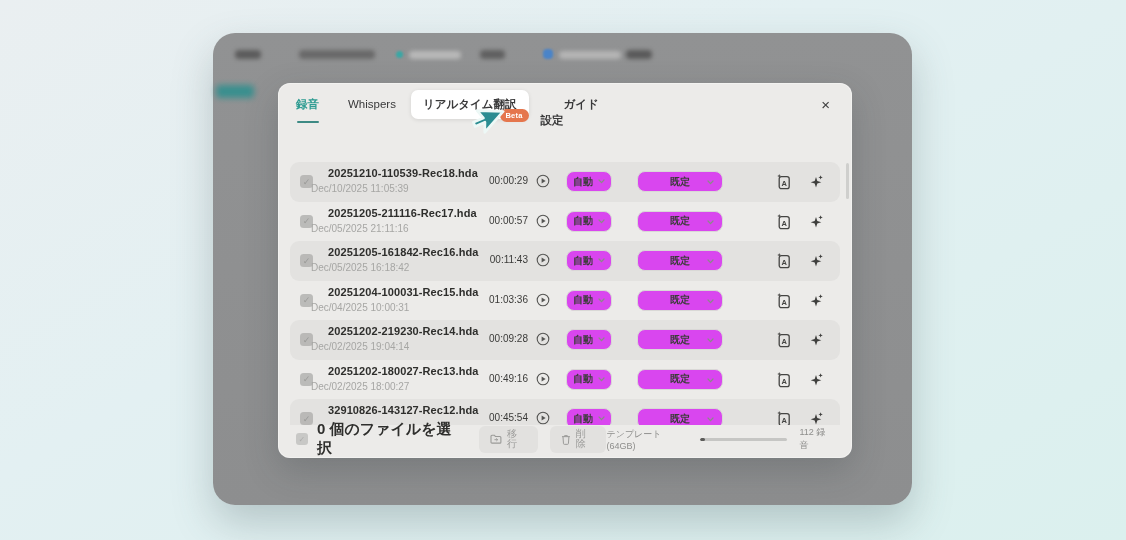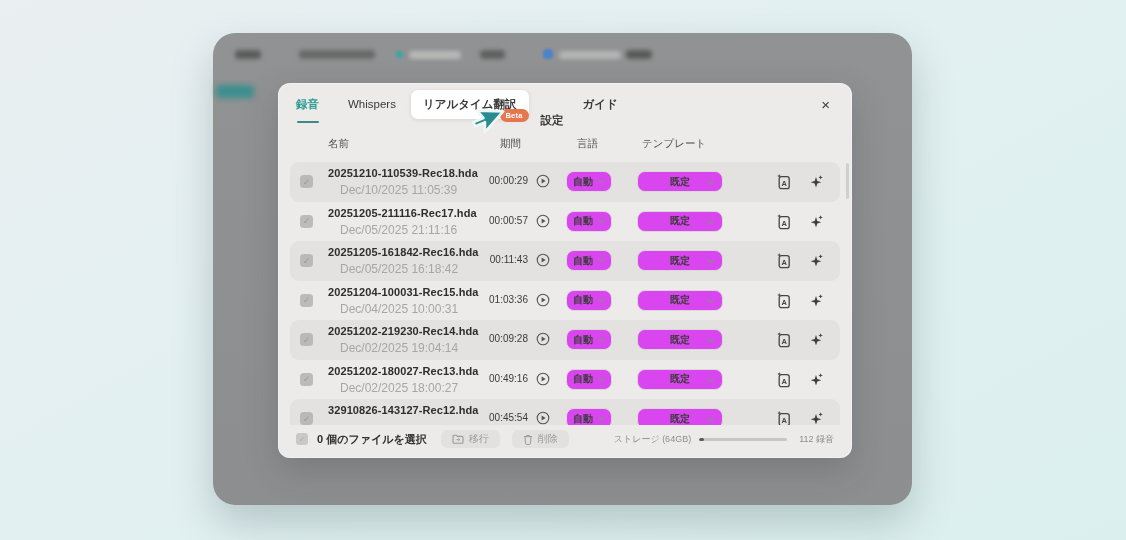--- a/index.html
+++ b/index.html
@@ -23,48 +23,48 @@
     box-shadow:0 12px 34px rgba(40,50,55,.22), 0 0 0 1px rgba(255,255,255,.35) inset;
   }
   .mheader { position:relative; height:42px; display:flex; align-items:center; padding:0 18px; }
   .tab { font-size:11.5px; color:#39393a; font-weight:700; cursor:default; white-space:nowrap; }
   .tab-active { color:#2f9c92; position:relative; }
   .tab-active::after { content:""; position:absolute; left:1px; top:24px; width:22px; height:2.5px; background:#3d8a84; border-radius:2px; }
   .tab-whispers { margin-left:29px; font-weight:400; }
   .tab-realtime { margin-left:15px; background:#ffffff; border-radius:7px; padding:7px 12px; position:relative; box-shadow:0 1px 4px rgba(0,0,0,.10); }
   .beta-badge { position:absolute; top:-7px; right:0px; background:#e5764d; color:#fff; font-size:7.5px; font-weight:700; padding:2px 6px 2.5px; border-radius:7px; letter-spacing:.2px;margin-top:26px; }
   .tab-settings { margin-left:12px;margin-top:32px; }
-  .tab-guide { margin-left:19px; }
+  .tab-guide { }
   .close-btn { margin-left:auto; font-size:15px; color:#3c3c3c; line-height:1; padding:2px 4px; cursor:default; font-weight:400; }
   
   .thead { position:absolute; left:12px; right:12px; top:50px; height:20px; font-size:10.5px; color:#4f4f4d; }
   .thead span { position:absolute; top:4px; }
   .th-name { left:38px; } .th-dur { left:210px; } .th-lang { left:287px; } .th-tmpl { left:352px; }
   
   .rows { position:absolute; left:12px; right:12px; top:76px; height:266px; overflow:hidden; padding-top:3px; }
   .row { position:relative; height:39.5px; border-radius:9px; }
   .row-alt { background:#e3e2e0; }
   .row-cb { position:absolute; left:10px; top:13px; width:13px; height:13px; background:#b0b0ae; border-radius:3.5px; opacity:.8;
             display:flex; align-items:center; justify-content:center; font-size:9px; color:#878785; }
   .fname { position:absolute; left:38px; top:5px; font-size:11px; font-weight:700; color:#2e2e2c; letter-spacing:.1px; }
-  .fdate { position:absolute; left:50px; top:21px; font-size:12px; color:#a6a6a4; }
+  .fdate { position:absolute; left:21px; top:21px; font-size:10px; color:#a6a6a4; }
   .fdur  { position:absolute; left:172px; top:13px; width:66px; text-align:right; font-size:10px; color:#3a3a38; }
   .play  { position:absolute; left:246px; top:12px; line-height:0; }
   .pill { position:absolute; top:9px; height:21px; background:#d946ef; border:1px solid #d9d8d6; border-radius:8px;
           display:flex; align-items:center; justify-content:center; font-size:10px; font-weight:700; color:#3c3c3a; gap:5px; }
   .pill-lang { left:276px; width:46px; }
   .pill-tmpl { left:347px; width:86px; }
   .pill-tmpl .chev { position:absolute; right:8px; top:8px; }
   .icon-btn { position:absolute; top:11px; line-height:0; color:#454543; }
   .btn-doc { left:486px; } .btn-spark { left:519px; }
   .scroll-thumb { position:absolute; right:3px; top:80px; width:3px; height:36px; background:#cfcfcd; border-radius:2px; }
   
   .mfooter { position:absolute; left:0; right:0; bottom:0; height:34px; display:flex; align-items:center; padding:0 18px 4px; }
   .f-cb { width:12px; height:12px; background:#c8c8c6; border-radius:3px; display:flex; align-items:center; justify-content:center; font-size:8px; color:#adadab; }
-  .f-sel { margin-left:9px; font-size:11px; font-weight:700; color:#2f2f2d; }
+  .f-sel { margin-left:9px; font-size:15px; font-weight:700; color:#2f2f2d; }
   .f-btn { margin-left:14px; display:flex; align-items:center; gap:5px; background:#e2e1df; border-radius:6px; padding:3.5px 11px;
            font-size:10px; color:#9a9a98; line-height:1; }
   .f-btn + .f-btn { margin-left:12px; }
   .f-storage { margin-left:auto; font-size:9px; color:#8e8e8c; }
   .f-bar { margin-left:8px; width:88px; height:3px; background:#c6c6c4; border-radius:2px; position:relative; overflow:hidden; }
   .f-bar-fill { position:absolute; left:0; top:0; bottom:0; width:6%; background:#5c5c5a; border-radius:2px; }
   .f-count { margin-left:12px; font-size:9px; color:#8e8e8c; }
   
   .cursor { position:absolute; left:468px; top:103px; width:38px; height:38px; z-index:50; line-height:0; }
   .cursor svg { transform:rotate(92deg); }
@@ -95,26 +95,20 @@
       <span class="tab tab-whispers">Whispers</span>
       <span class="tab tab-realtime">
         <span>リアルタイム翻訳</span>
         <span class="beta-badge">Beta</span>
       </span>
       <span class="tab tab-settings">設定</span>
       <span class="tab tab-guide">ガイド</span>
       <span class="close-btn">×</span>
     </div>
 
-    <div class="thead">
-      <span class="th-name">名前</span>
-      <span class="th-dur">期間</span>
-      <span class="th-lang">言語</span>
-      <span class="th-tmpl">テンプレート</span>
-    </div>
 
     <div class="rows">
 
     <div class="row row-alt">
         <span class="row-cb">✓</span>
         <span class="fname">20251210-110539-Rec18.hda</span>
         <span class="fdate">Dec/10/2025 11:05:39</span>
         <span class="fdur">00:00:29</span>
         <span class="play">
           <svg width="14" height="14" viewBox="0 0 14 14">
@@ -383,21 +377,21 @@
             <path d="M4.5 5.7 h3 M6.4 4.4 l1.4 1.3 l-1.4 1.3" fill="none" stroke="#9a9a98" stroke-width="1"></path>
           </svg>
         <span>移行</span>
       </span>
       <span class="f-btn">
         <svg width="10" height="11" viewBox="0 0 10 11">
             <path d="M1 2.6 h8 M3.6 2.6 V1.6 h2.8 v1 M2 2.6 l.5 7 a.9.9 0 0 0 .9.8 h3.2 a.9.9 0 0 0 .9-.8 l.5-7" fill="none" stroke="#9a9a98" stroke-width="1"></path>
           </svg>
         <span>削除</span>
       </span>
-      <span class="f-storage">ストレージ (64GB)</span>
+      <span class="f-storage">テンプレート (64GB)</span>
       <span class="f-bar">
           <span class="f-bar-fill" style="width: 6%;"></span>
         </span>
       <span class="f-count">112 録音</span>
     </div>
   </div>
 
   <div class="cursor">
     <svg width="38" height="38" viewBox="0 0 24 24">
       <path d="M5 2 L5 18.5 L9.6 14.3 L12.4 20.6 L15.1 19.4 L12.2 13.3 L18.6 13.2 Z" fill="#2a8c91" stroke="#edf8f6" stroke-width="1.7" stroke-linejoin="round"></path>

